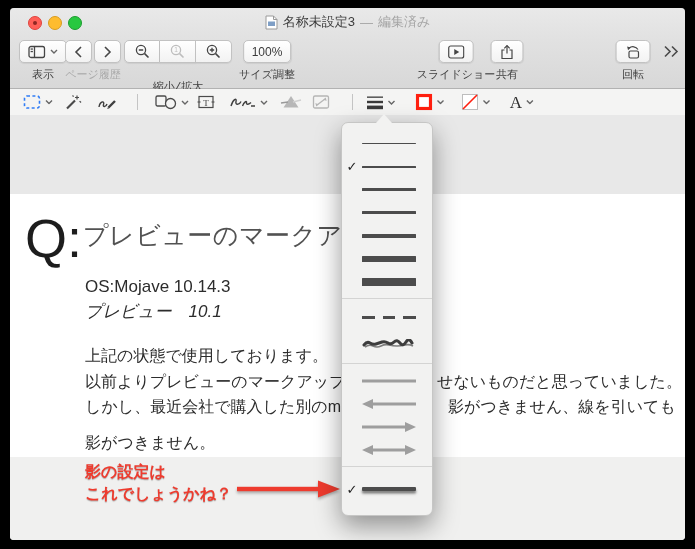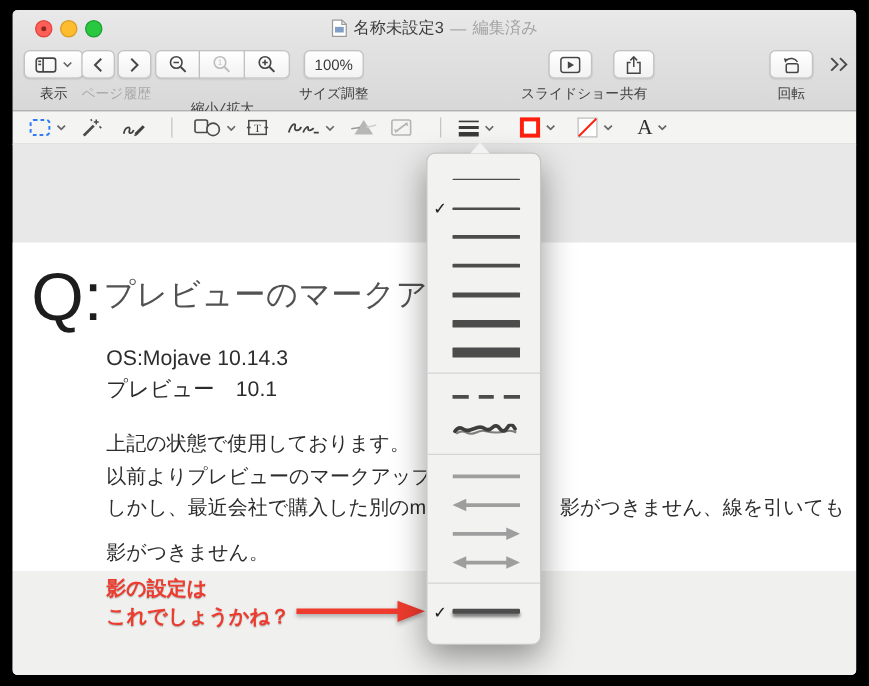--- a/index.html
+++ b/index.html
@@ -318,24 +318,25 @@
   </div>
 
   <div class="content">
     <div class="page"></div>
     <div class="pagebottom"></div>
 
     <span class="txt q" style="left:15px;top:96px;">Q:</span>
     <span class="txt heading" style="left:73px;top:104px;">プレビューのマークアップ</span>
 
     <span class="txt doc os" style="left:75px;top:163px;">OS:Mojave 10.14.3</span>
-    <span class="txt doc os" style="left:75px;top:188px;">プレビュー　10.1</span>
+    <span class="txt doc os" style="left:75px;top:188px;font-style:italic;">プレビュー　10.1</span>
 
     <span class="txt doc" style="left:75px;top:233px;">上記の状態で使用しております。</span>
     <span class="txt doc" style="left:75px;top:259px;">以前よりプレビューのマークアップは使用し</span>
+    <span class="txt doc" style="left:427px;top:259px;">せないものだと思っていました。</span>
     <span class="txt doc" style="left:75px;top:284px;">しかし、最近会社で購入した別のmacでは</span>
     <span class="txt doc" style="left:438px;top:284px;">影がつきません、線を引いても</span>
     <span class="txt doc" style="left:75px;top:320px;">影がつきません。</span>
 
     <div class="txt redtxt" style="left:75px;top:346px;">
       <div>影の設定は</div>
       <div>これでしょうかね？</div>
     </div>
 
     <svg class="redarrow" style="left:227px;top:364px;" width="104" height="20" viewBox="0 0 104 20">

